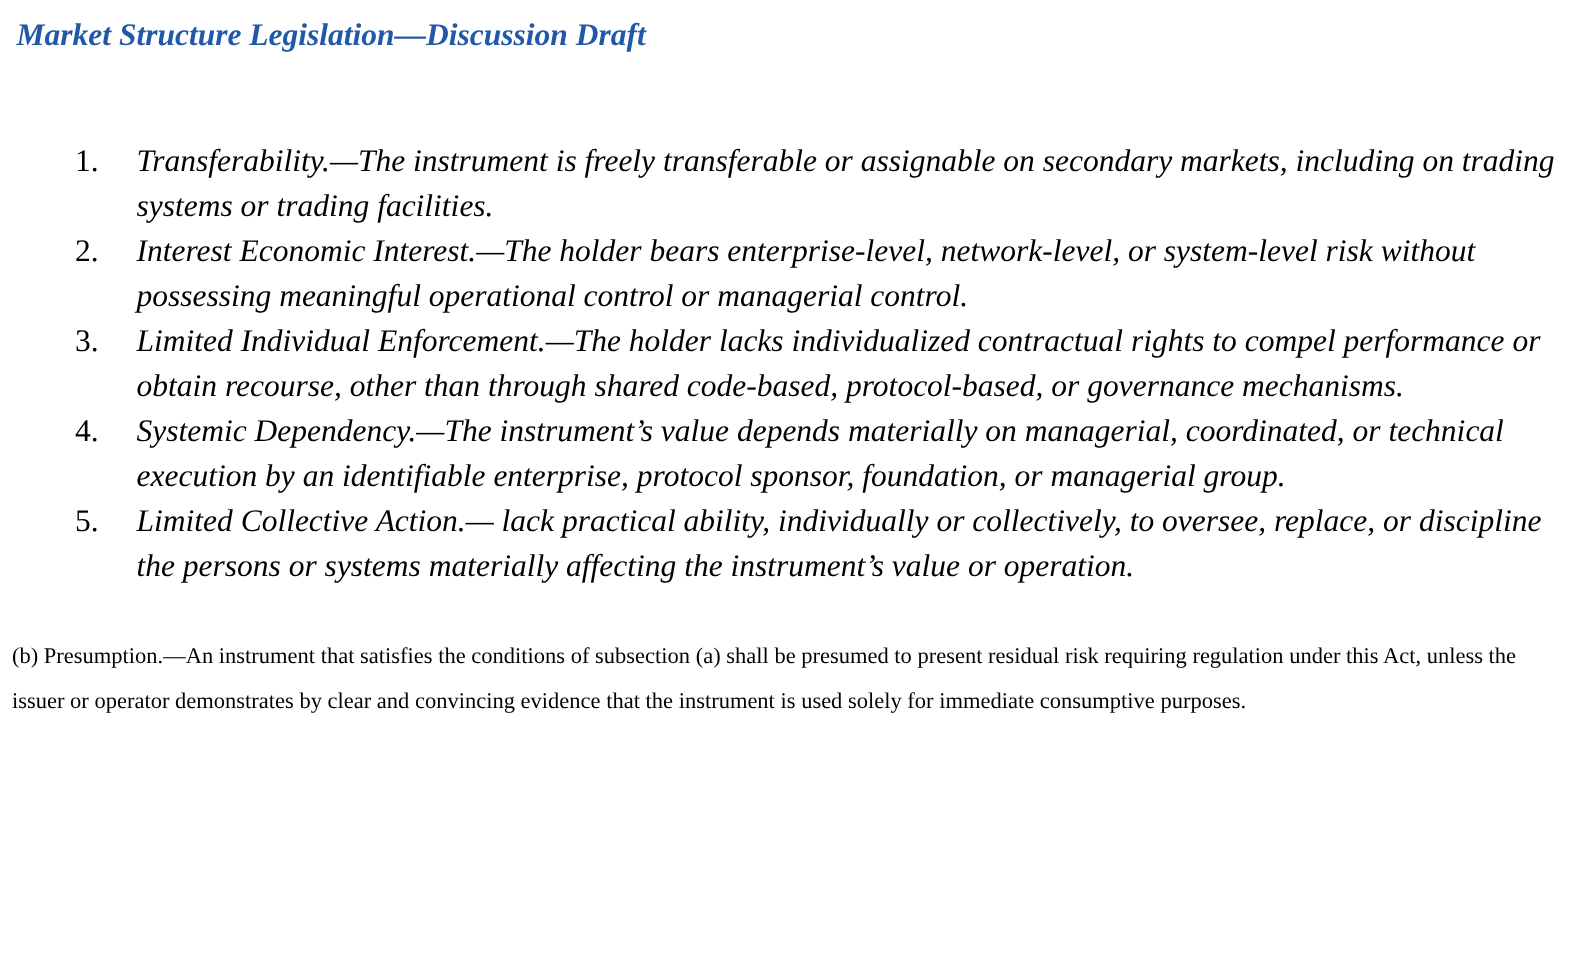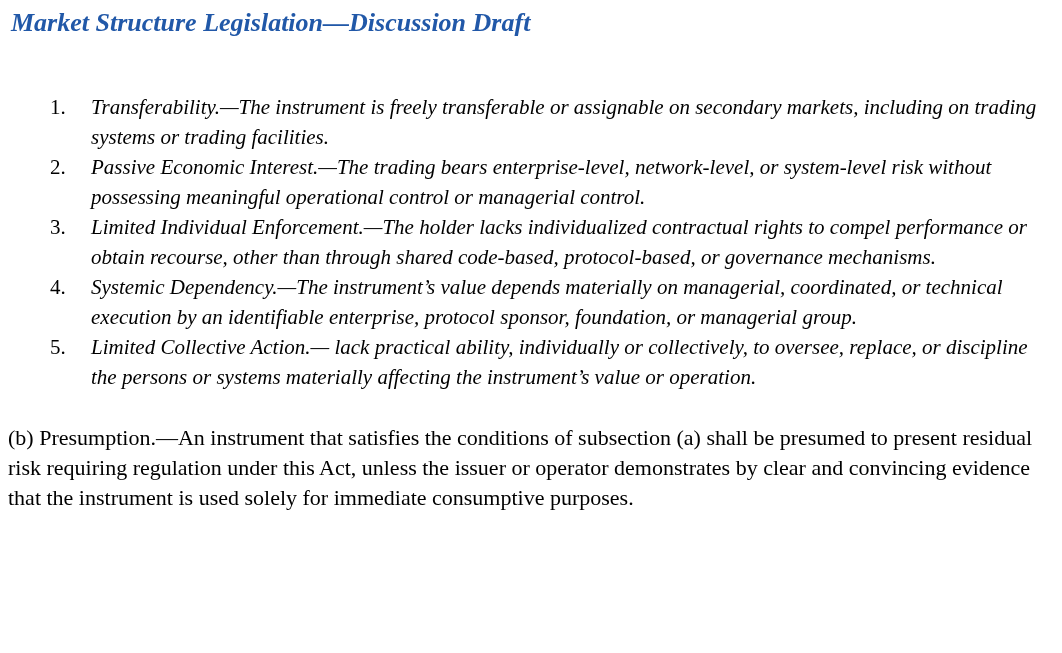--- a/index.html
+++ b/index.html
@@ -14,21 +14,21 @@
     font-family: "Liberation Serif", serif;
     color: #000000;
     overflow: hidden;
   }
   .doc {
     padding: 8px 14px 0 8px;
     width: 1062px;
   }
   .title {
     margin: 2px 0 0 3px;
-    font-size: 26px;
+    font-size: 21px;
     line-height: 26px;
     font-weight: bold;
     font-style: italic;
     color: #2158A8;
   }
   .numbered-list {
     margin-top: 56px;
   }
   .list-item {
     display: flex;
@@ -40,41 +40,41 @@
     flex: 0 0 41px;
   }
   .list-item .txt {
     flex: 0 1 auto;
     max-width: 952px;
     font-style: italic;
   }
   .para-b {
     margin-top: 31px;
     width: 1040px;
-    font-size: 22px;
+    font-size: 15px;
     line-height: 30px;
   }
 </style>
 </head>
 <body>
 
 <div class="doc">
 
   <h1 class="title">Market Structure Legislation—Discussion Draft</h1>
 
   <div class="numbered-list">
 
     <div class="list-item">
       <span class="num">1.</span>
       <span class="txt">Transferability.—The instrument is freely transferable or assignable on secondary markets, including on trading systems or trading facilities.</span>
     </div>
 
     <div class="list-item">
       <span class="num">2.</span>
-      <span class="txt">Passive Economic Interest.—The trading bears enterprise-level, network-level, or system-level risk without possessing meaningful operational control or managerial control.</span>
+      <span class="txt">Interest Economic Interest.—The holder bears enterprise-level, network-level, or system-level risk without possessing meaningful operational control or managerial control.</span>
     </div>
 
     <div class="list-item">
       <span class="num">3.</span>
       <span class="txt">Limited Individual Enforcement.—The holder lacks individualized contractual rights to compel performance or obtain recourse, other than through shared code-based, protocol-based, or governance mechanisms.</span>
     </div>
 
     <div class="list-item">
       <span class="num">4.</span>
       <span class="txt">Systemic Dependency.—The instrument’s value depends materially on managerial, coordinated, or technical execution by an identifiable enterprise, protocol sponsor, foundation, or managerial group.</span>

